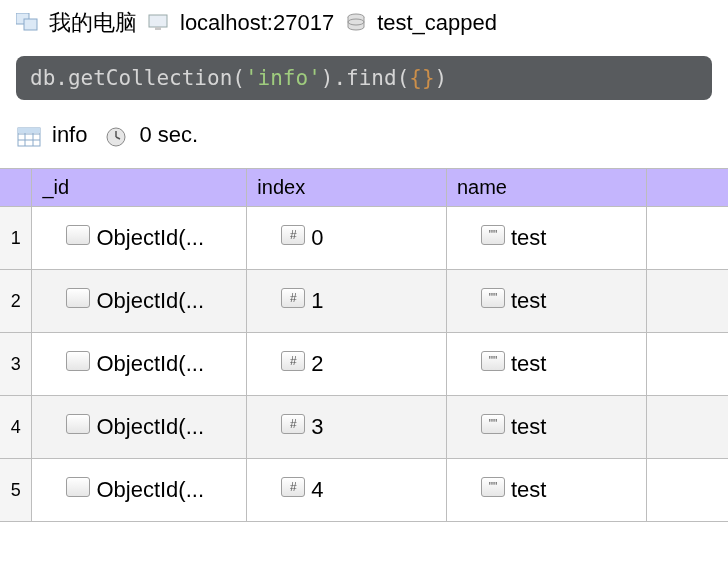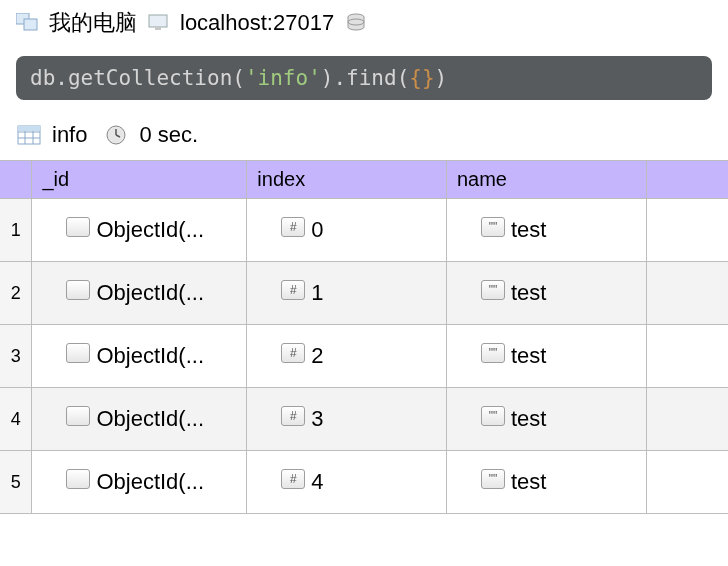--- a/index.html
+++ b/index.html
@@ -45,22 +45,22 @@
       padding: 10px 14px;
       font-family: "Menlo", "Consolas", monospace;
       font-size: 21px;
       color: #d5d5d5;
     }
     .q-str { color: #9fcc7e; }
     .q-brace { color: #cc8f4a; }
     
     .status-row {
       display: flex;
-      align-items: center;
-      padding: 14px 16px 12px;
+      align-items: flex-end;
+      padding: 14px 16px 20px;
       gap: 10px;
       font-size: 22px;
       border-bottom: 1px solid #bdbdbd;
     }
     .status-icon {
       width: 26px;
       height: 22px;
       display: inline-flex;
       align-items: center;
       justify-content: center;
@@ -177,20 +177,21 @@
     <span>localhost:27017</span>
   </div>
   <div class="breadcrumb-item">
     <span class="bc-icon">
       <svg width="22" height="22" viewBox="0 0 22 22">
         <ellipse cx="11" cy="5" rx="8" ry="3" fill="#e0e0e0" stroke="#999" stroke-width="1"></ellipse>
         <path d="M3 5 v10 a8 3 0 0 0 16 0 V5" fill="#e0e0e0" stroke="#999" stroke-width="1"></path>
         <ellipse cx="11" cy="10" rx="8" ry="3" fill="none" stroke="#999" stroke-width="1"></ellipse>
       </svg>
     </span>
+    <span>test_capped</span>
   </div>
 </div>
 
 <div class="query-bar">
   <span>db.getCollection(</span><span class="q-str">'info'</span><span>).find(</span><span class="q-brace">{}</span><span>)</span>
 </div>
 
 <div class="status-row">
   <span class="status-icon">
     <svg width="24" height="20" viewBox="0 0 24 20">

